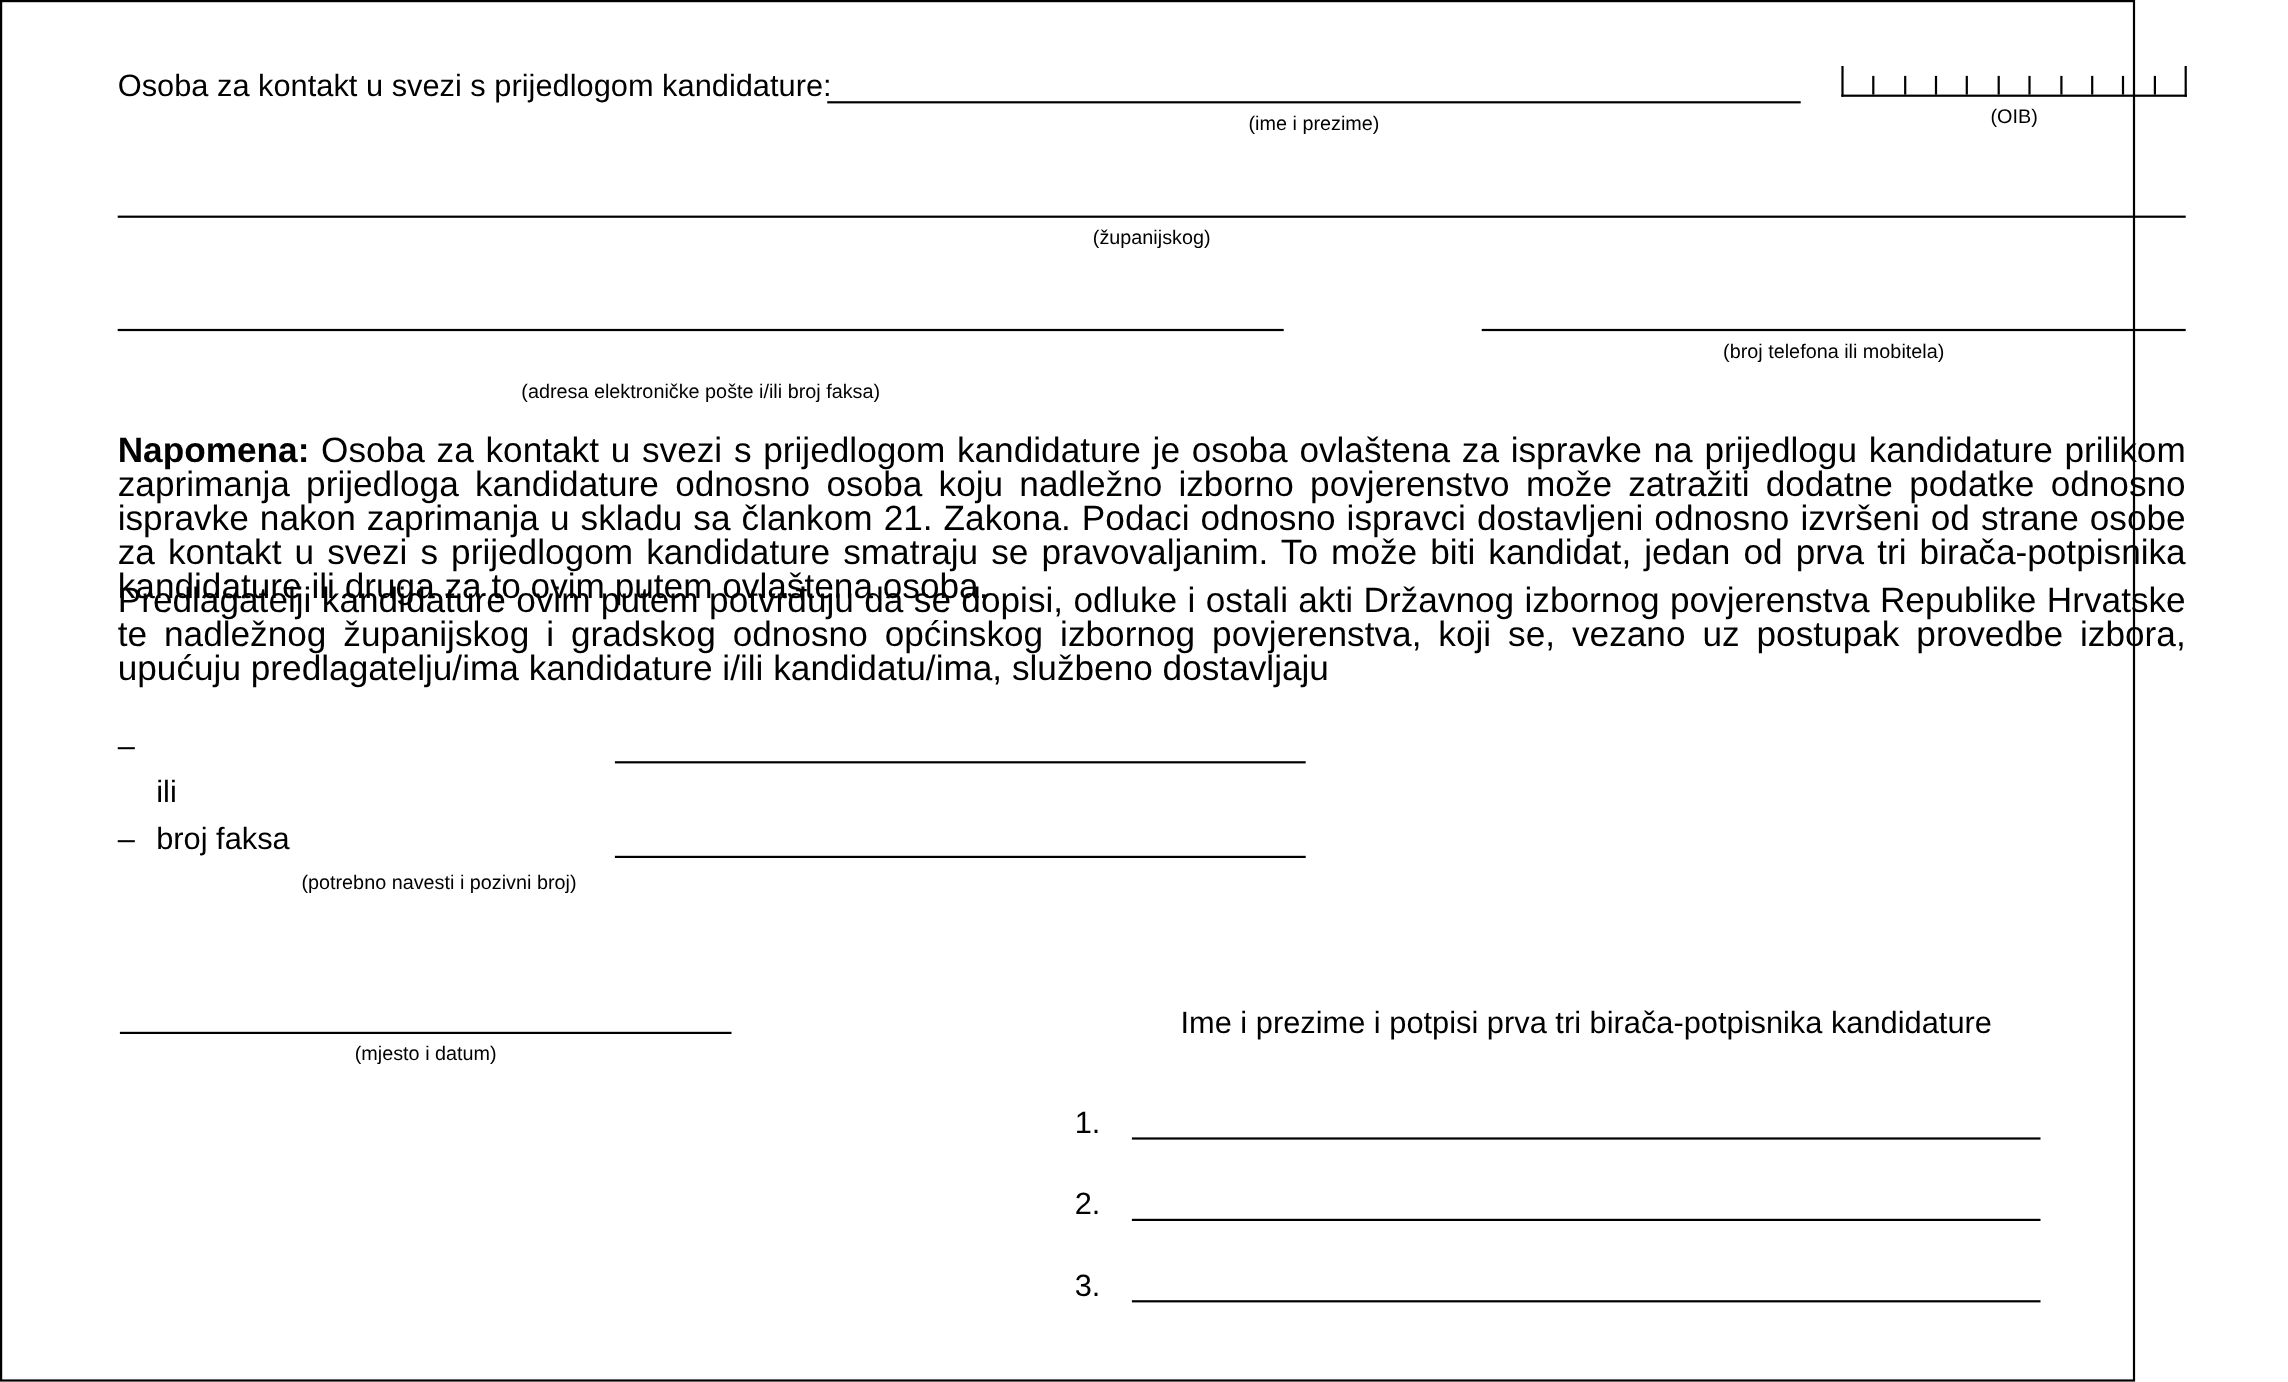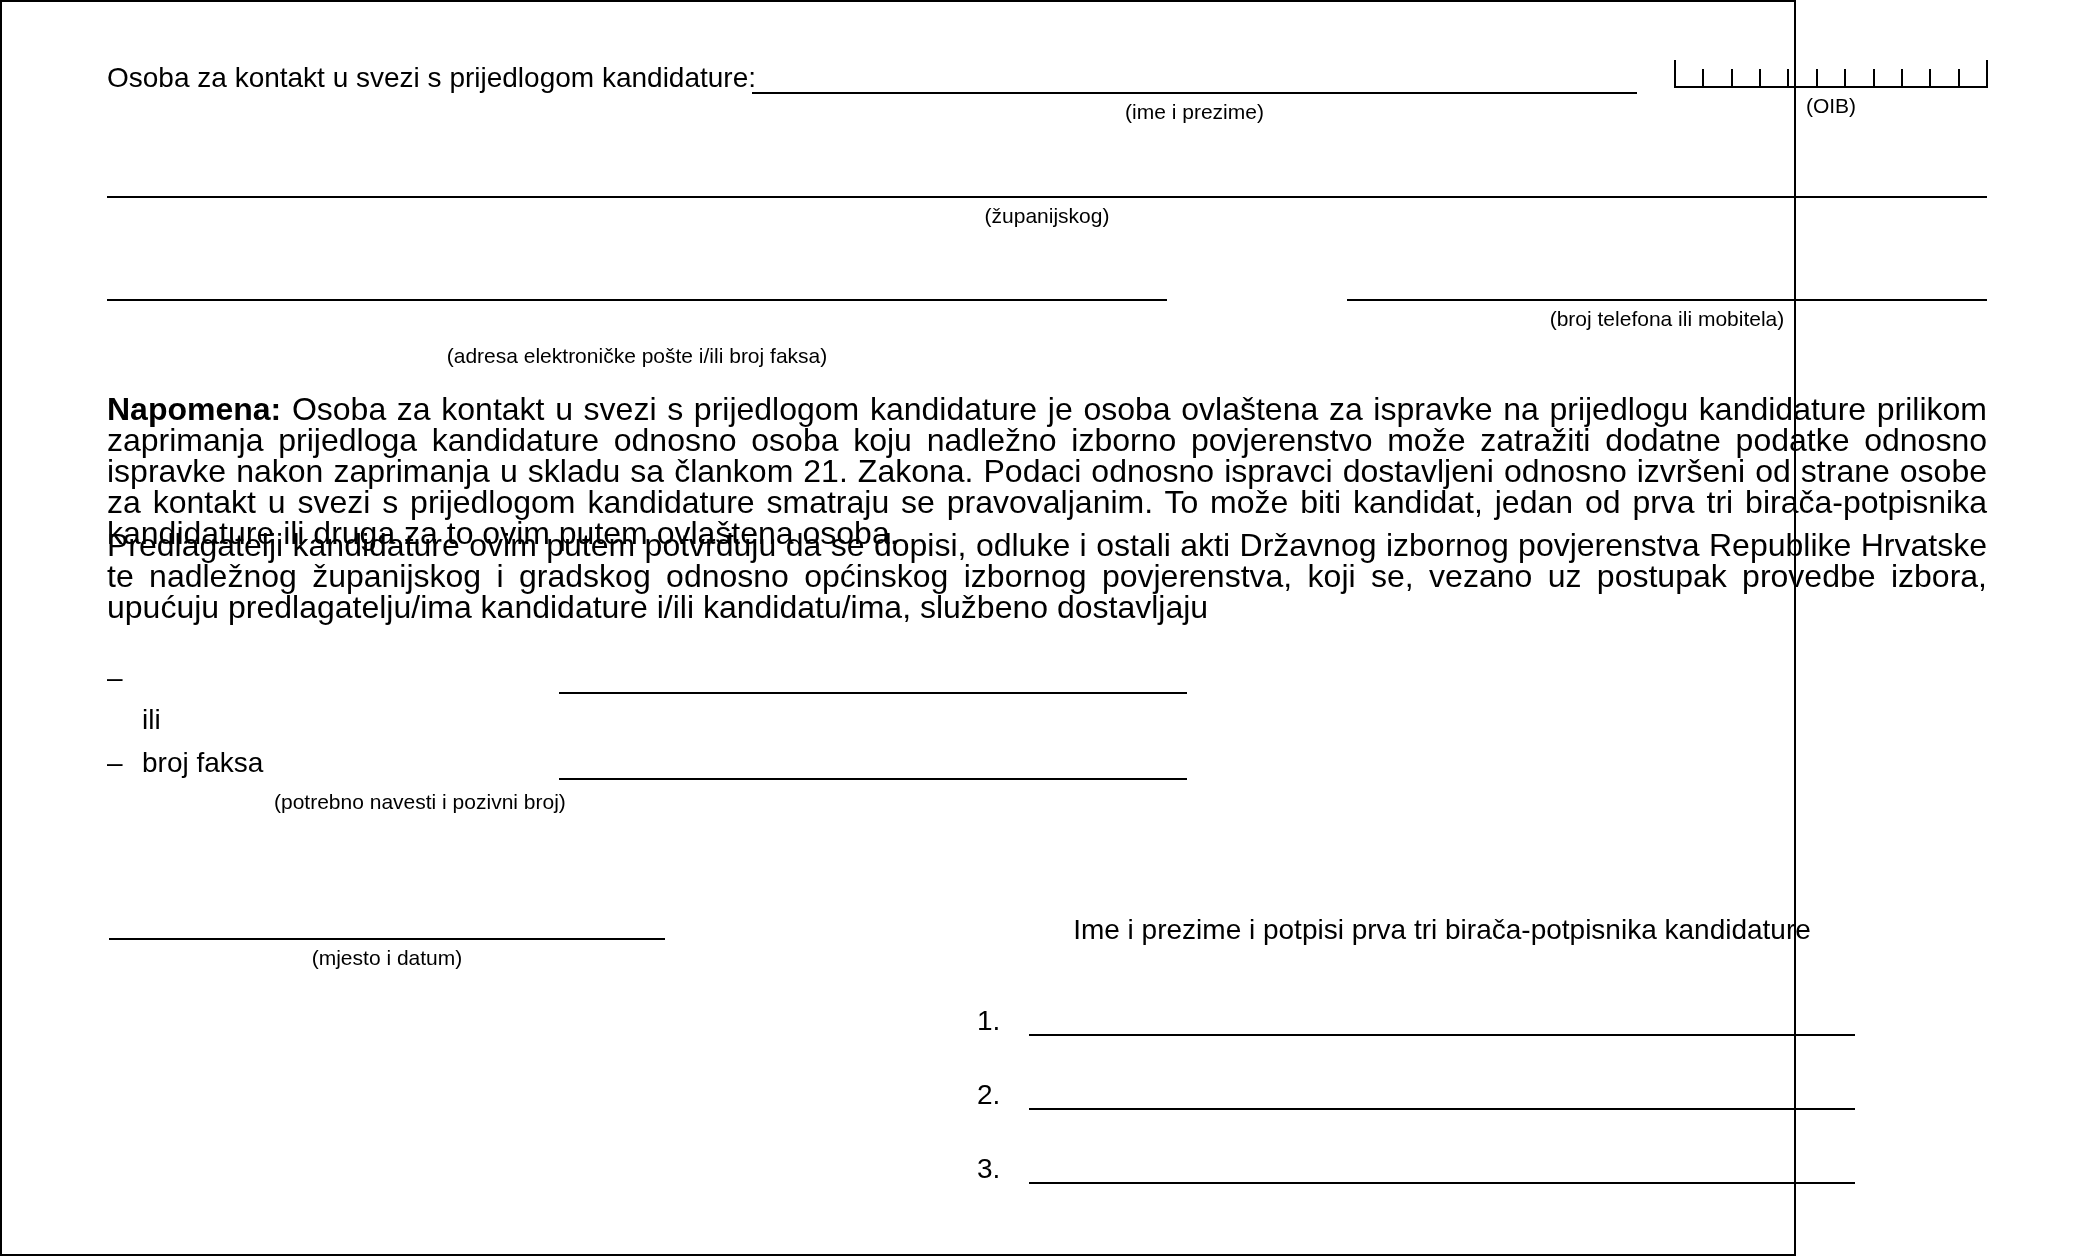--- a/index.html
+++ b/index.html
@@ -1,21 +1,21 @@
 <!DOCTYPE html>
 <html><head>
 <meta charset="utf-8">
 <style>
   * { margin:0; padding:0; box-sizing:border-box; }
   html,body { background:#fff; }
   body { width:2080px; height:1256px; font-family:"Liberation Sans", sans-serif; color:#000; overflow:hidden; }
-  .page { position:relative; width:1796px; height:1256px; background:#fff; border:2px solid #000; }
+  .page { position:relative; width:1941px; height:1256px; background:#fff; border:2px solid #000; }
   .abs { position:absolute; }
   .t { font-size:28px; line-height:32px; white-space:nowrap; }
-  .small { font-size:21px; line-height:24px; white-space:nowrap; }
+  .small { font-size:18px; line-height:24px; white-space:nowrap; }
   .cap { text-align:center; }
   .fill { border-bottom:2px solid #000; }
   .para { font-size:32px; line-height:31px; text-align:justify; }
   .bold { font-weight:bold; }
 
   
   .oib-box { display:flex; align-items:flex-end; border:2px solid #000; border-top:none; }
   .oib-cell { flex:1; height:17px; border-right:2px solid #000; }
   .oib-cell:last-child { border-right:none; }
 

